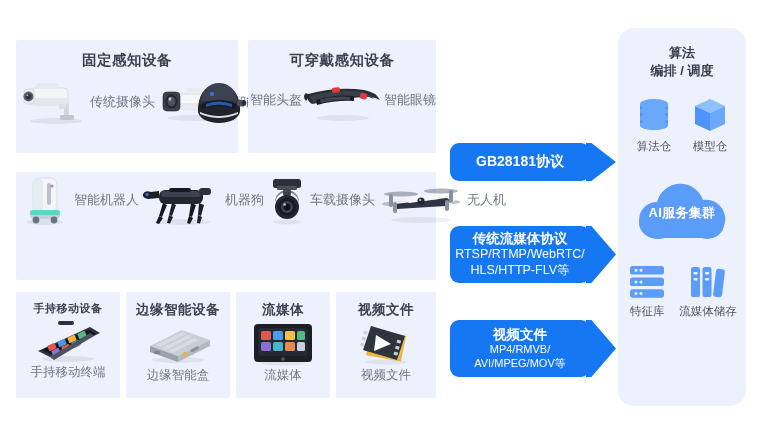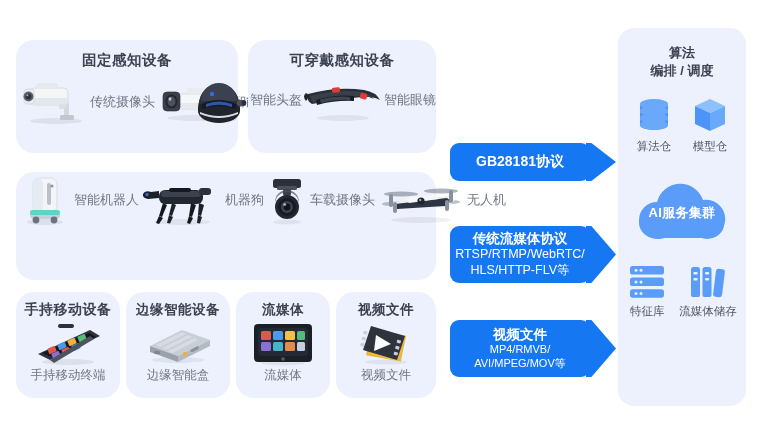--- a/index.html
+++ b/index.html
@@ -8,21 +8,21 @@
     background: #ffffff;
     font-family: "Liberation Sans", "DejaVu Sans", sans-serif;
     overflow: hidden;
   }
   #stage { position: relative; width: 760px; height: 440px; background:#fff; }
 
   
   .card {
     position: absolute;
     background: #edf1fd;
-    border-radius: 18px;
+    border-radius: 2px;
   }
   .card-title {
     text-align: center;
     font-weight: bold;
     color: #3c4250;
     letter-spacing: .5px;
   }
   .dev-row { display: flex; justify-content: space-around; align-items: flex-end; width: 100%; }
   .dev { display: flex; flex-direction: row; align-items: center; }
   .dev-art { display:flex; align-items:flex-end; justify-content:center; }
@@ -250,21 +250,21 @@
             <circle cx="45.2" cy="26" r="1.2" fill="#9aa3b4"></circle>
           </svg>
         </div>
         <div class="dev-label" style="font-size:13px;">无人机</div>
       </div>
 
     </div>
   </div>
 
   <div class="card" style="left:16px; top:292px; width:104px; height:106px;">
-    <div class="card-title" style="font-size:14px; margin-top:9px;">手持移动设备</div>
+    <div class="card-title" style="font-size:11px; margin-top:9px;">手持移动设备</div>
     <div class="dev-art" style="height:46px; margin-top:1px;">
       <svg width="80" height="46" viewBox="0 0 80 46">
         <ellipse cx="40" cy="42" rx="26" ry="3" fill="#000" opacity=".07"></ellipse>
         <rect x="30" y="4" width="16" height="4" rx="2" fill="#2b303a"></rect>
         <path d="M10 34 L62 10 L72 16 L22 40 Z" fill="#2d323c"></path>
         <path d="M14 33 L61 13 L68 17 L23 37 Z" fill="#14171d"></path>
         <g>
           <rect x="20" y="27" width="8" height="6" rx="1" fill="#e2584b" transform="rotate(-23 24 30)"></rect>
           <rect x="30" y="23" width="8" height="6" rx="1" fill="#4a9ae8" transform="rotate(-23 34 26)"></rect>
           <rect x="40" y="19" width="8" height="6" rx="1" fill="#f0b33c" transform="rotate(-23 44 22)"></rect>

